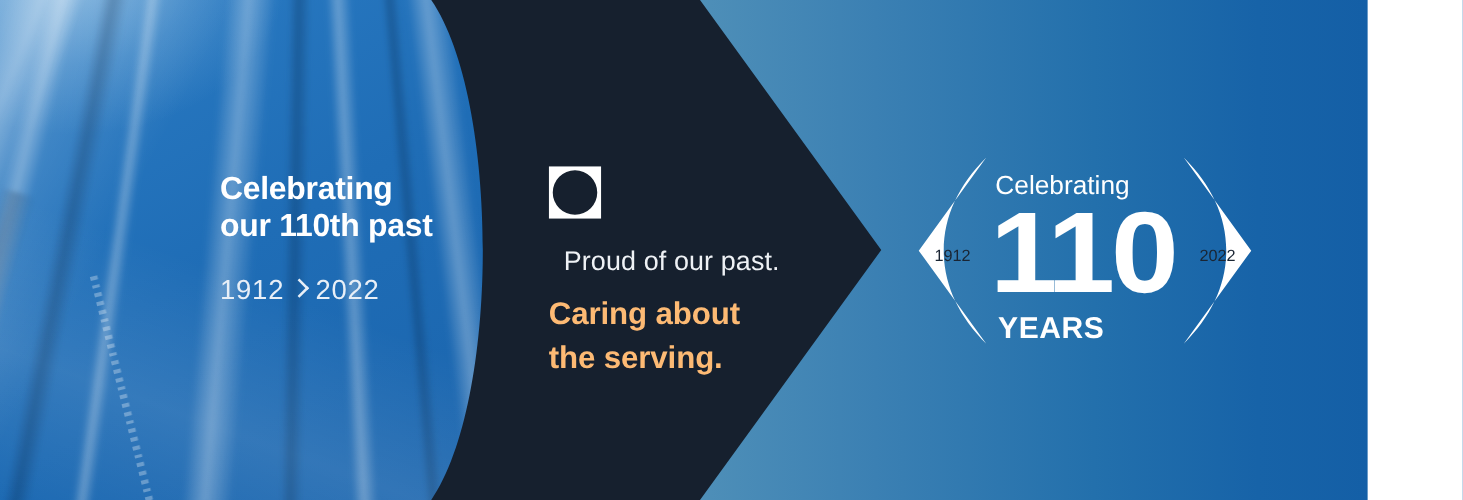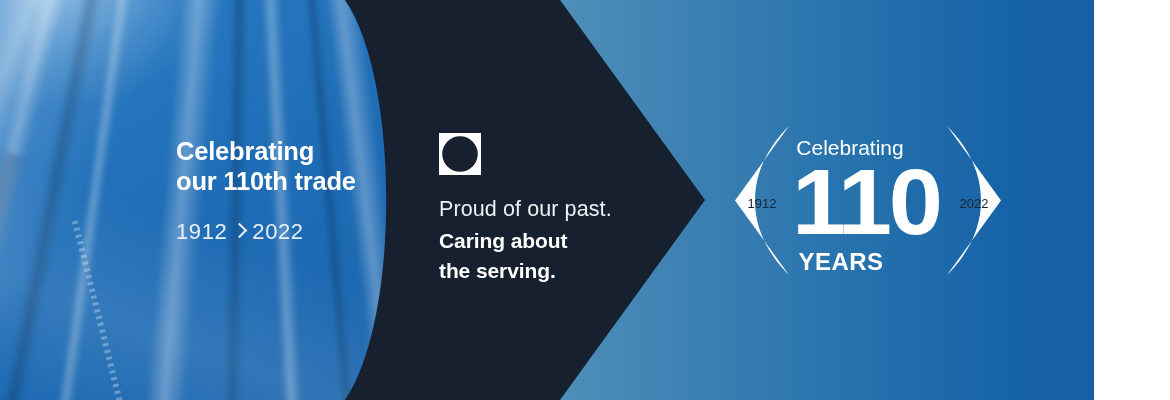--- a/index.html
+++ b/index.html
@@ -145,32 +145,32 @@
     top: 133px;
     width: 260px;
   }
   .brand-logo {
     width: 42px;
     height: 42px;
     display: block;
     margin-bottom: 21px;
   }
   .tagline-light {
-    margin: 0;
+    margin: 12px;
     color: #eef1f5;
     font-size: 21.5px;
     font-weight: 300;
     line-height: 1.3;
     letter-spacing: 0.1px;
     white-space: nowrap;
   }
   .tagline-bold {
     margin: 4px 0 0 0;
-    color: #ffffff;
-    font-size: 21px;
+    color: #fdba74;
+    font-size: 25px;
     font-weight: bold;
     line-height: 1.26;
     letter-spacing: -0.1px;
     white-space: nowrap;
   }
 
   
   .badge {
     position: absolute;
     left: 733px;
@@ -204,21 +204,21 @@
     </div>
     <div class="fabric-sheen"></div>
   </div>
 
   <svg class="chevron" viewBox="0 0 1170 400">
     <path d="M 345,0 L 560,0 L 705,200 L 560,400 L 345,400 C 400,320 400,80 345,0 Z" fill="#16202e"></path>
   </svg>
 
   <div class="left-copy">
     <div class="headline">Celebrating</div>
-    <div class="headline">our 110th trade</div>
+    <div class="headline">our 110th past</div>
     <div class="year-range">
       <span>1912</span>
       <span class="year-chevron"></span>
       <span>2022</span>
     </div>
   </div>
 
   <div class="center-copy">
     <svg class="brand-logo" viewBox="0 0 42 42">
       <path d="M0,0 H42 V42 H0 Z M21,3.2 A17.8,17.8 0 1 0 21,38.8 A17.8,17.8 0 1 0 21,3.2 Z" fill="#ffffff" fill-rule="evenodd"></path>

